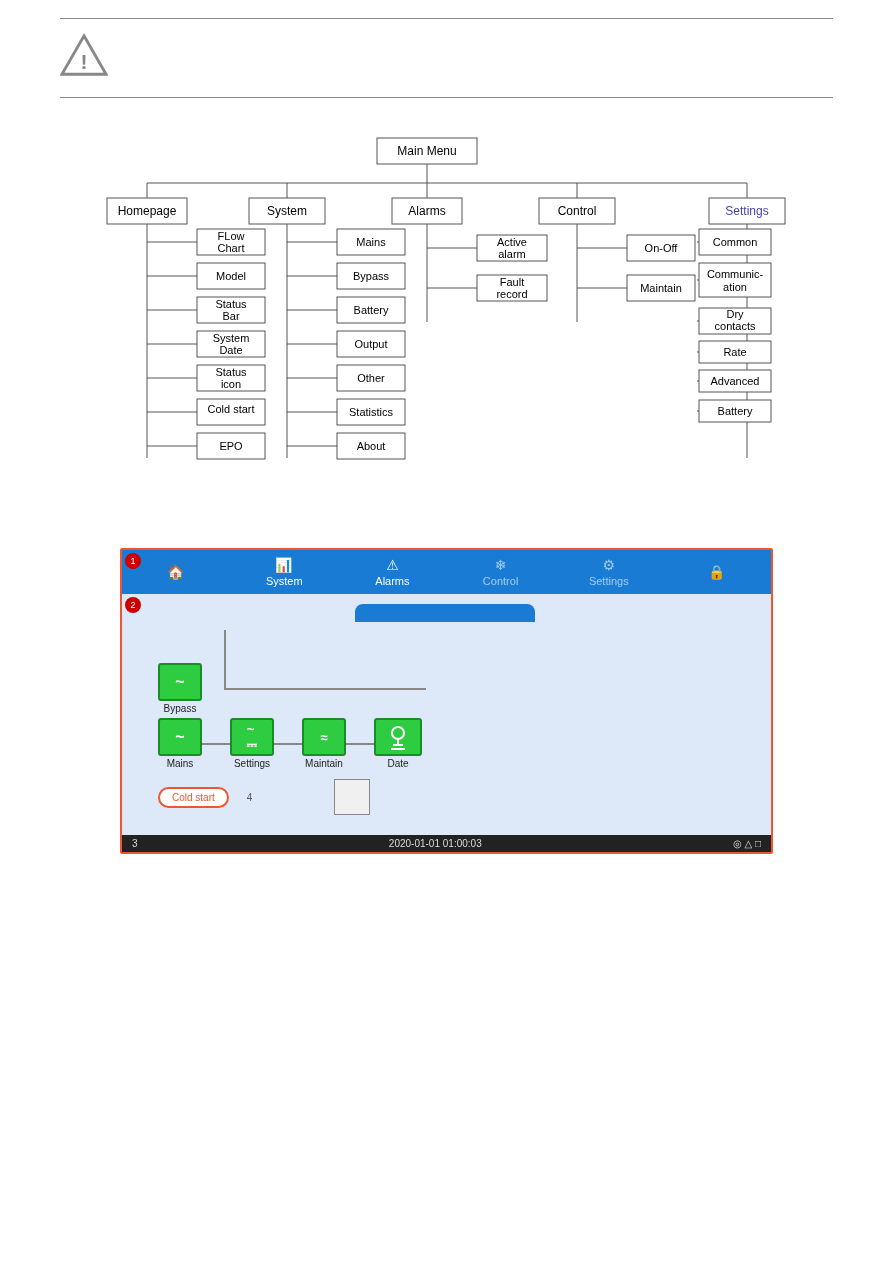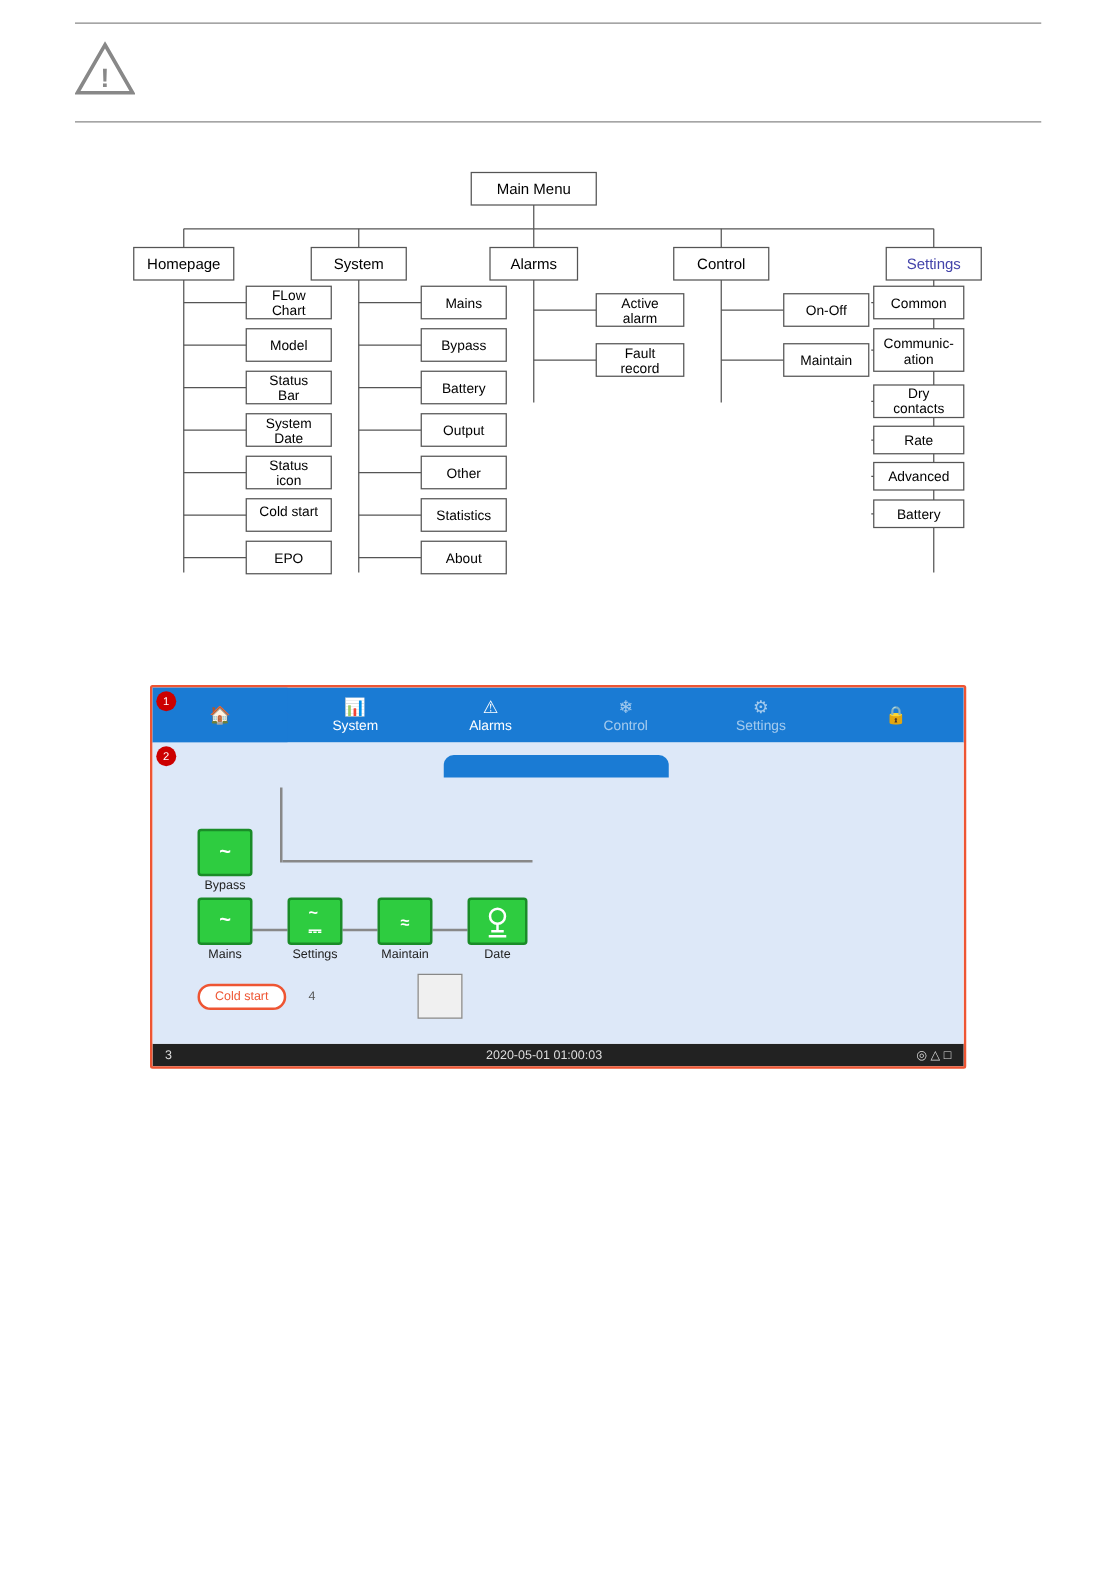--- a/index.html
+++ b/index.html
@@ -419,18 +419,18 @@
         <div class="cold-start-btn">Cold start</div>
         <span style="margin-left:18px; font-size:10px; color:#555;">4</span>
 
         <div style="margin-left:82px; width:36px; height:36px; border:1px solid #888; background:#f0f0f0; display:flex; align-items:center; justify-content:center;">
         </div>
       </div>
     </div>
 
     <div class="screen-statusbar">
       <span>3</span>
-      <span>2020-05-01  01:00:03</span>
+      <span>2020-01-01  01:00:03</span>
       <span>◎ △ □</span>
     </div>
 
   </div>
 </div>
 
 </body></html>

